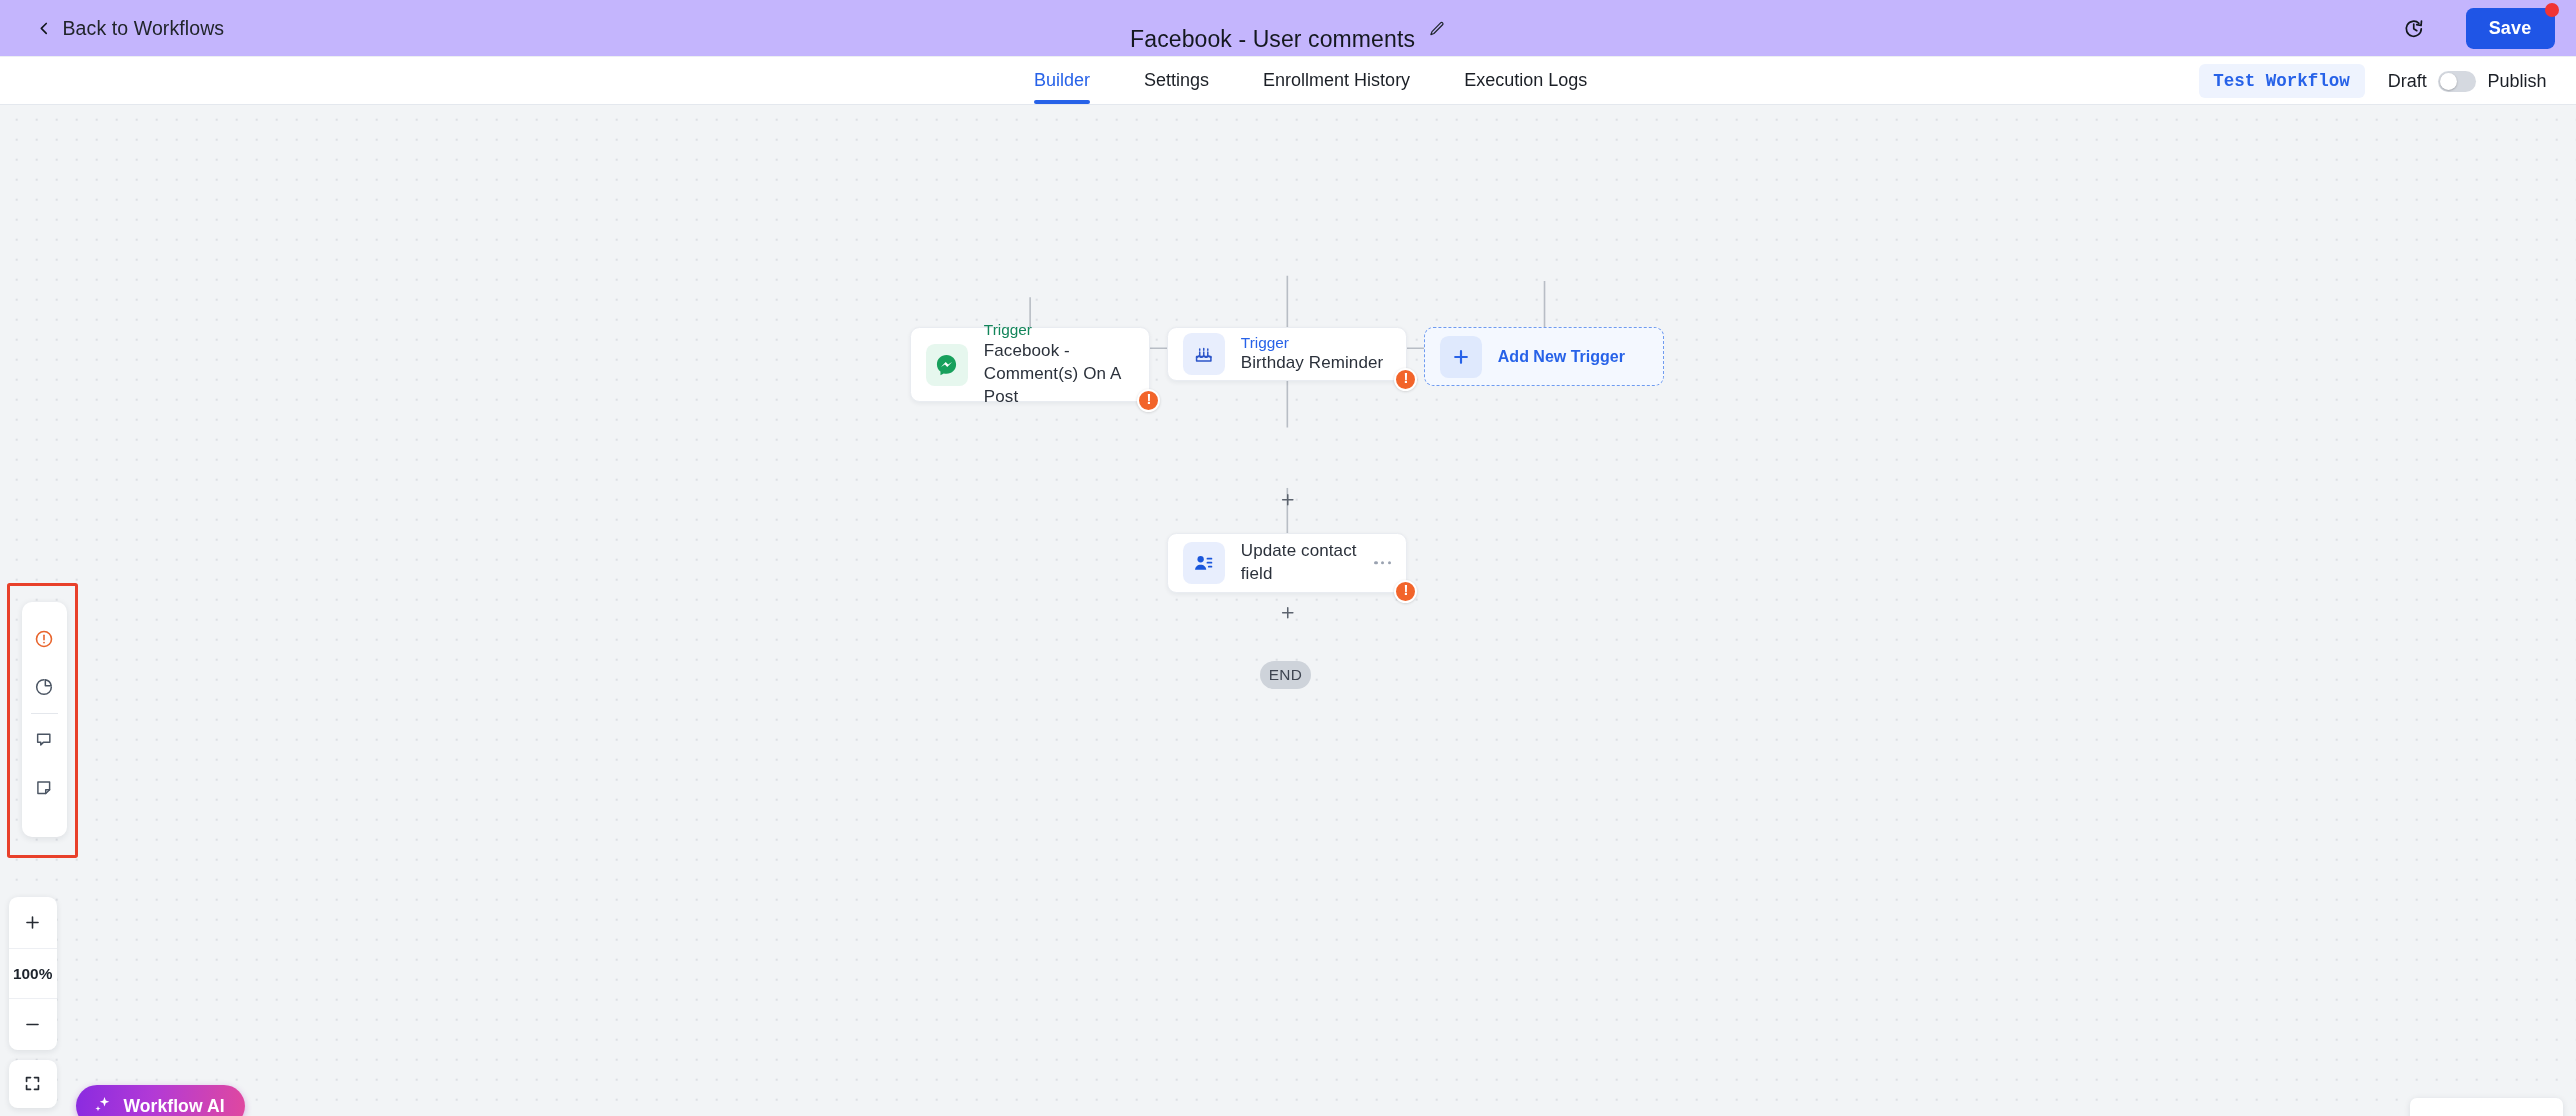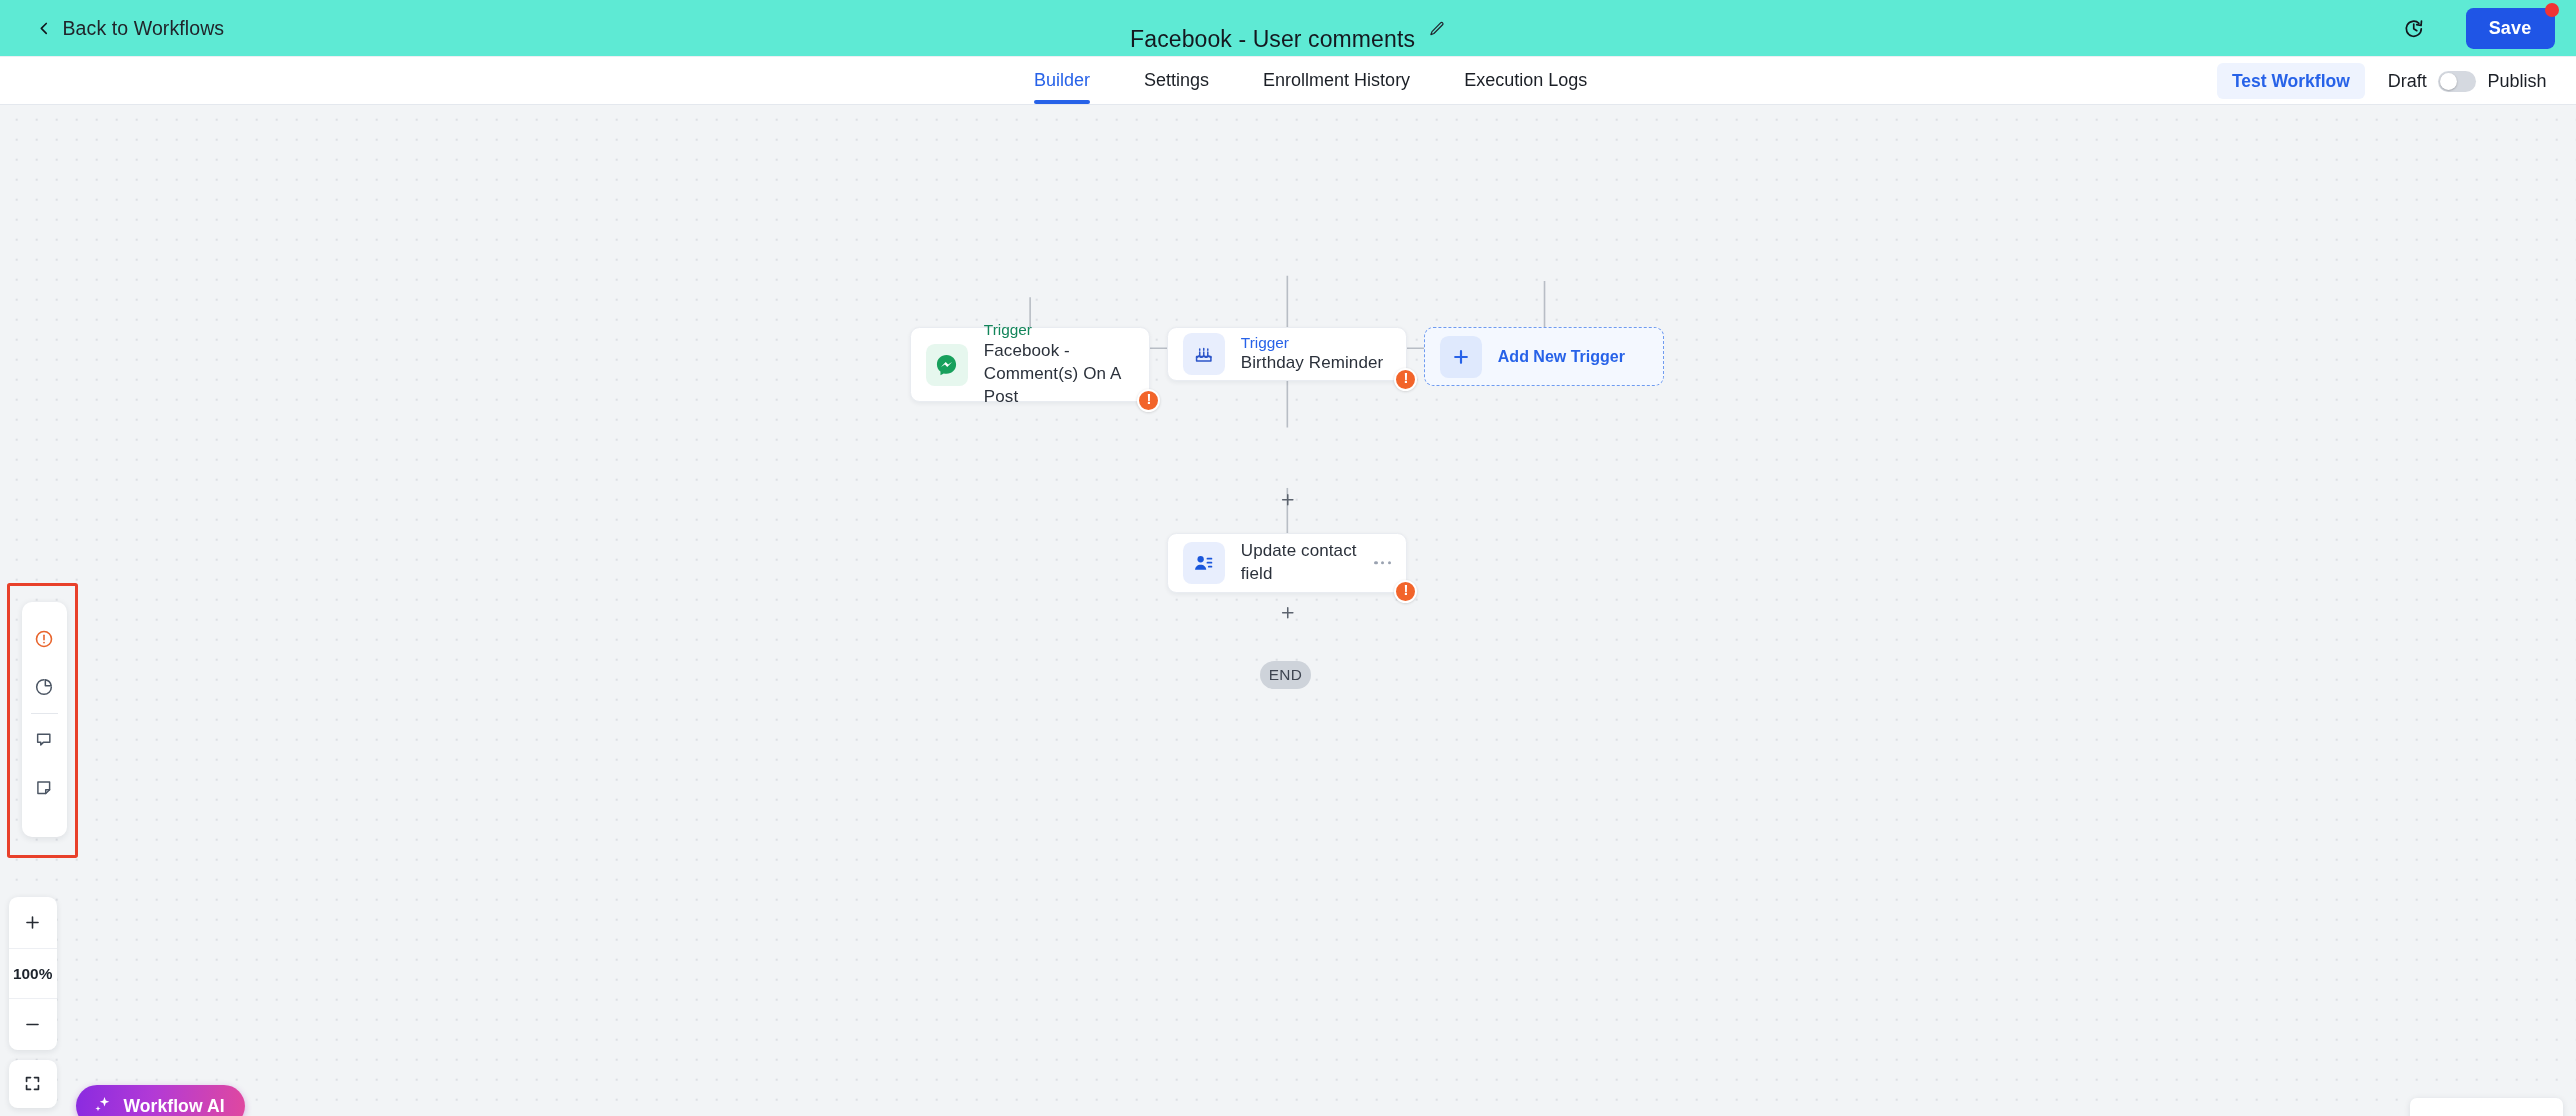--- a/index.html
+++ b/index.html
@@ -6,21 +6,21 @@
   html, body {
     width: 2576px; height: 1116px;
     font-family: "Liberation Sans", sans-serif;
     background: #ffffff;
     overflow: hidden;
   }
 
   
   .topbar {
     position: absolute; left: 0; top: 0; width: 2576px; height: 57px;
-    background: #5eead4;
+    background: #c4b5fd;
     border-bottom: 0.7px solid #eceff3;
     display: flex; align-items: center;
   }
   .back-link {
     display: flex; align-items: center; gap: 10.7px;
     margin-left: 37px; cursor: pointer;
   }
   .back-chevron { width: 14.8px; height: 14.8px; display: block; }
   .back-label { font-size: 19.5px; color: #21252b; letter-spacing: 0.1px; }
 
@@ -77,20 +77,21 @@
   .tabbar-right {
     position: absolute; right: 29.5px; top: 0; height: 48px;
     display: flex; align-items: center; gap: 23px;
   }
   .test-wf-btn {
     background: #eef3fe; color: #2762e8;
     font-size: 17.5px; font-weight: 700;
     border: none; border-radius: 6px;
     padding: 7.4px 14.8px; cursor: pointer;
     white-space: nowrap;
+    font-family: Liberation Mono, monospace;
   }
   .pub-group { display: flex; align-items: center; gap: 11.4px; }
   .pub-label { font-size: 18px; color: #1b1f26; white-space: nowrap; }
   .toggle {
     width: 38px; height: 21px; border-radius: 10.7px;
     background: #d5d9e0; position: relative; cursor: pointer; flex: none;
   }
   .toggle .knob {
     position: absolute; left: 2px; top: 2px;
     width: 17px; height: 17px; border-radius: 50%;

